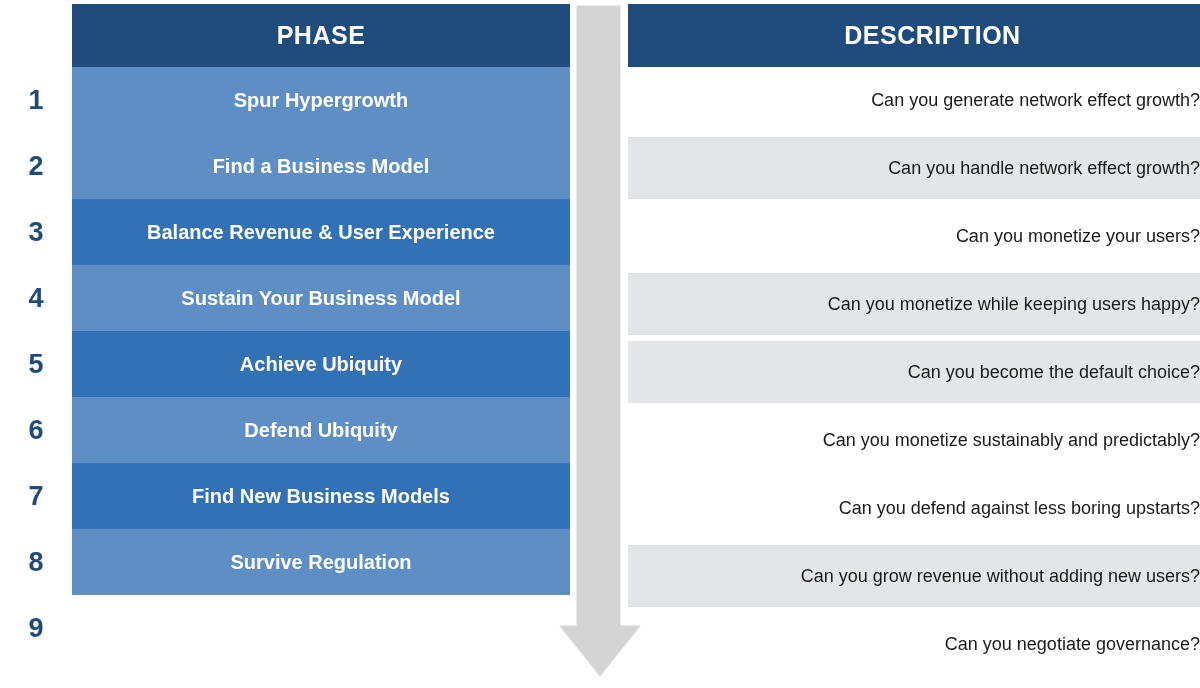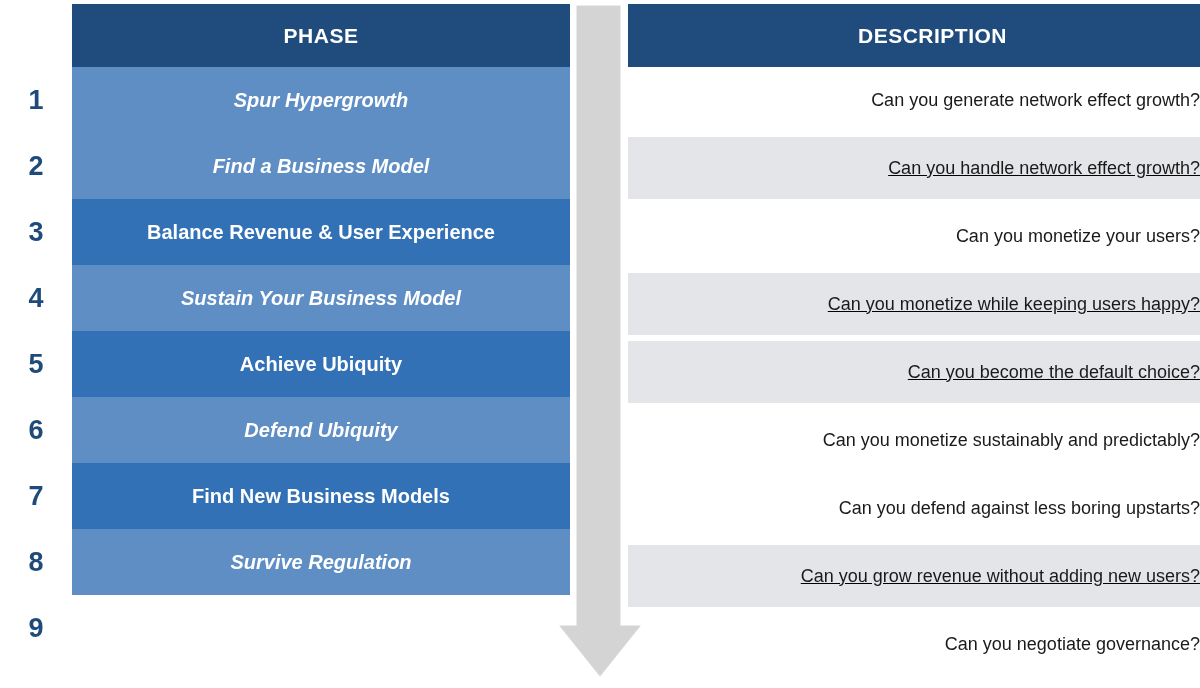--- a/index.html
+++ b/index.html
@@ -32,34 +32,34 @@
   
   .phase-col {
     position: absolute;
     left: 72px; top: 4px;
     width: 498px;
   }
   .col-header {
     height: 63px;
     background: var(--header-navy);
     color: #ffffff;
-    font-size: 21px;
+    font-size: 25px;
     font-weight: bold;
     letter-spacing: 0.5px;
     display: flex;
     align-items: center;
     justify-content: center;
   }
   .phase-row {
     height: 66px;
     display: flex;
     align-items: center;
     justify-content: center;
   }
-  .phase-row.light { background: var(--row-light-blue); font-style: italic; }
+  .phase-row.light { background: var(--row-light-blue); }
   .phase-row.dark  { background: var(--row-medium-blue); }
   .phase-label {
     color: #ffffff;
     font-size: 20px;
     font-weight: bold;
   }
 
   
   .desc-col {
     position: absolute;
@@ -69,21 +69,21 @@
   .desc-header { width: 567px; padding-left: 21px; }
   .desc-row { height: 66px; }
   .desc-band {
     height: 62px;
     margin-top: 2px;
     display: flex;
     align-items: center;
     justify-content: flex-end;
   }
   .desc-band.white { background: var(--desc-row-white); }
-  .desc-band.gray  { background: var(--desc-row-gray); text-decoration: underline; }
+  .desc-band.gray  { background: var(--desc-row-gray); }
   .desc-label {
     color: var(--desc-text);
     font-size: 18px;
   }
 
   
   .flow-arrow {
     position: absolute;
     left: 0; top: 0;
     width: 1200px;

